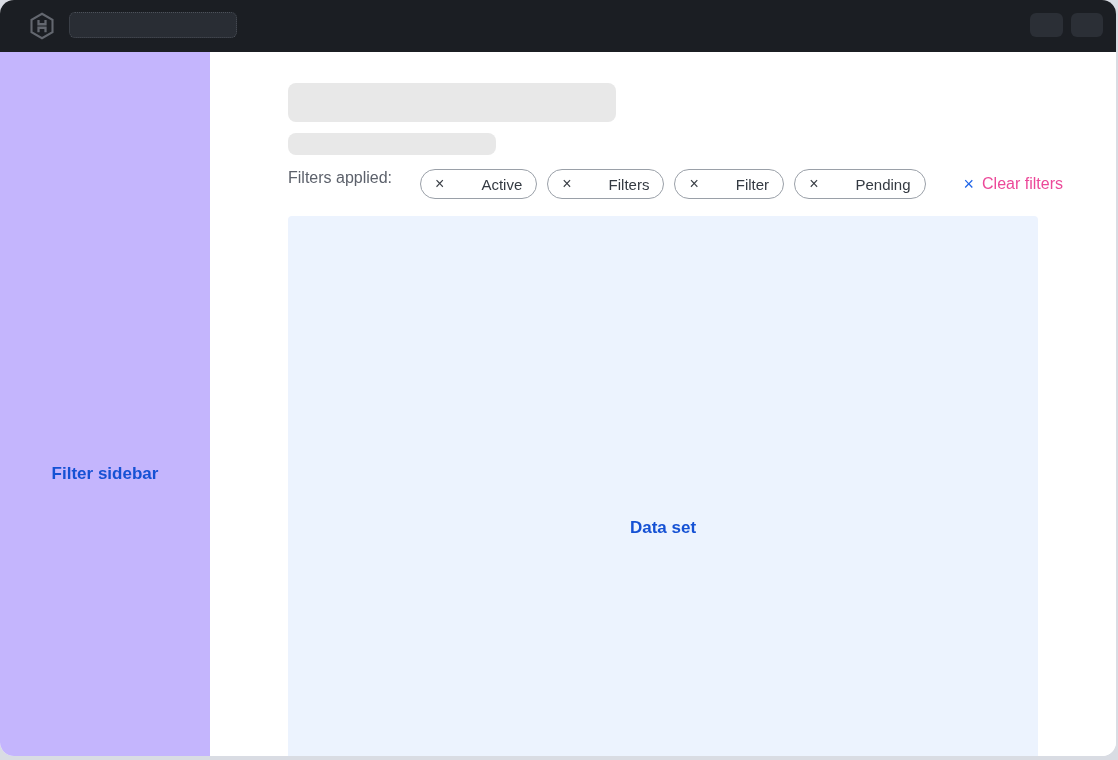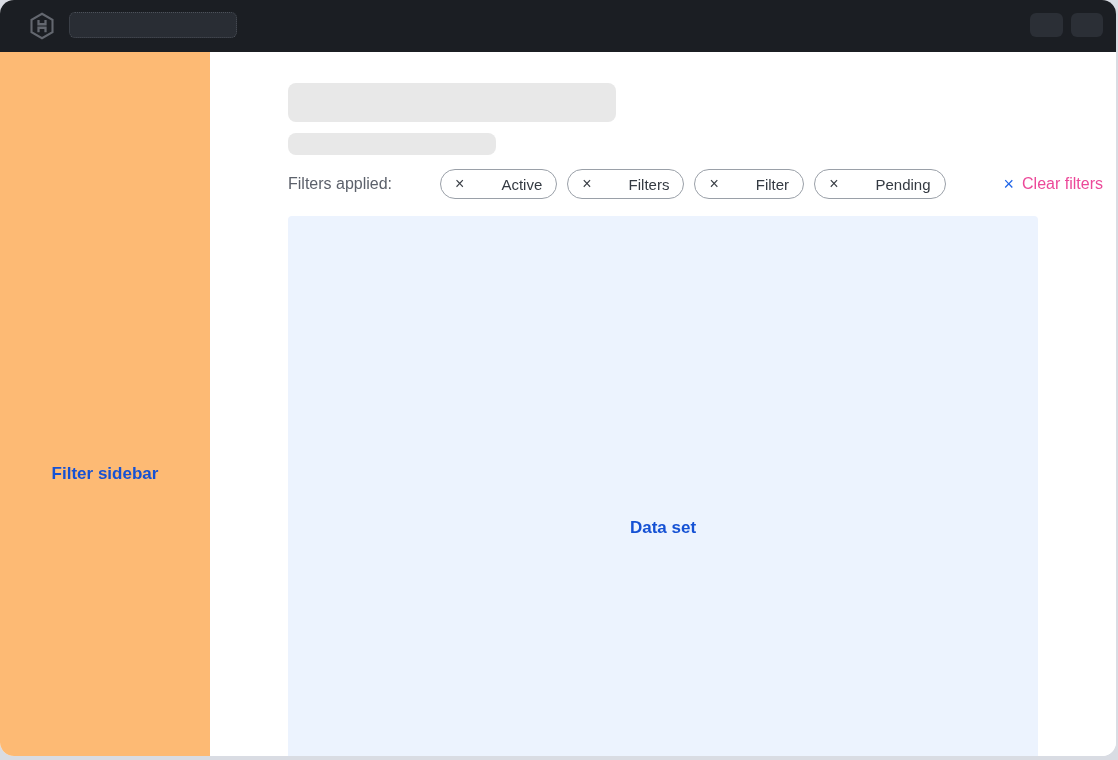--- a/index.html
+++ b/index.html
@@ -50,21 +50,21 @@
     border-radius: 6px;
   }
   .topbar-btn.one { left: 1030px; width: 33px; }
   .topbar-btn.two { left: 1071px; width: 32px; }
 
   
   .sidebar {
     position: absolute;
     left: 0; top: 52px; bottom: 0;
     width: 210px;
-    background: #fdba74;
+    background: #c4b5fd;
   }
   .sidebar-label {
     position: absolute;
     top: 412px;
     left: 0; right: 0;
     text-align: center;
     font-size: 17px;
     font-weight: 700;
     color: #1551d4;
   }
@@ -81,22 +81,20 @@
     border-radius: 8px;
   }
   .skeleton.title    { left: 50px; top: 31px; width: 328px; height: 39px; }
   .skeleton.subtitle { left: 50px; top: 81px; width: 208px; height: 22px; }
 
   .filters-row {
     position: absolute;
     left: 50px; top: 117px;
     height: 30px;
     display: flex;
-    align-items: center;
-    gap: 20px;
   }
   .filters-label {
     font-size: 16px;
     color: #5c616b;
     margin-right: 28px;
     white-space: nowrap;
   }
   .chips {
     display: flex;
     align-items: center;

